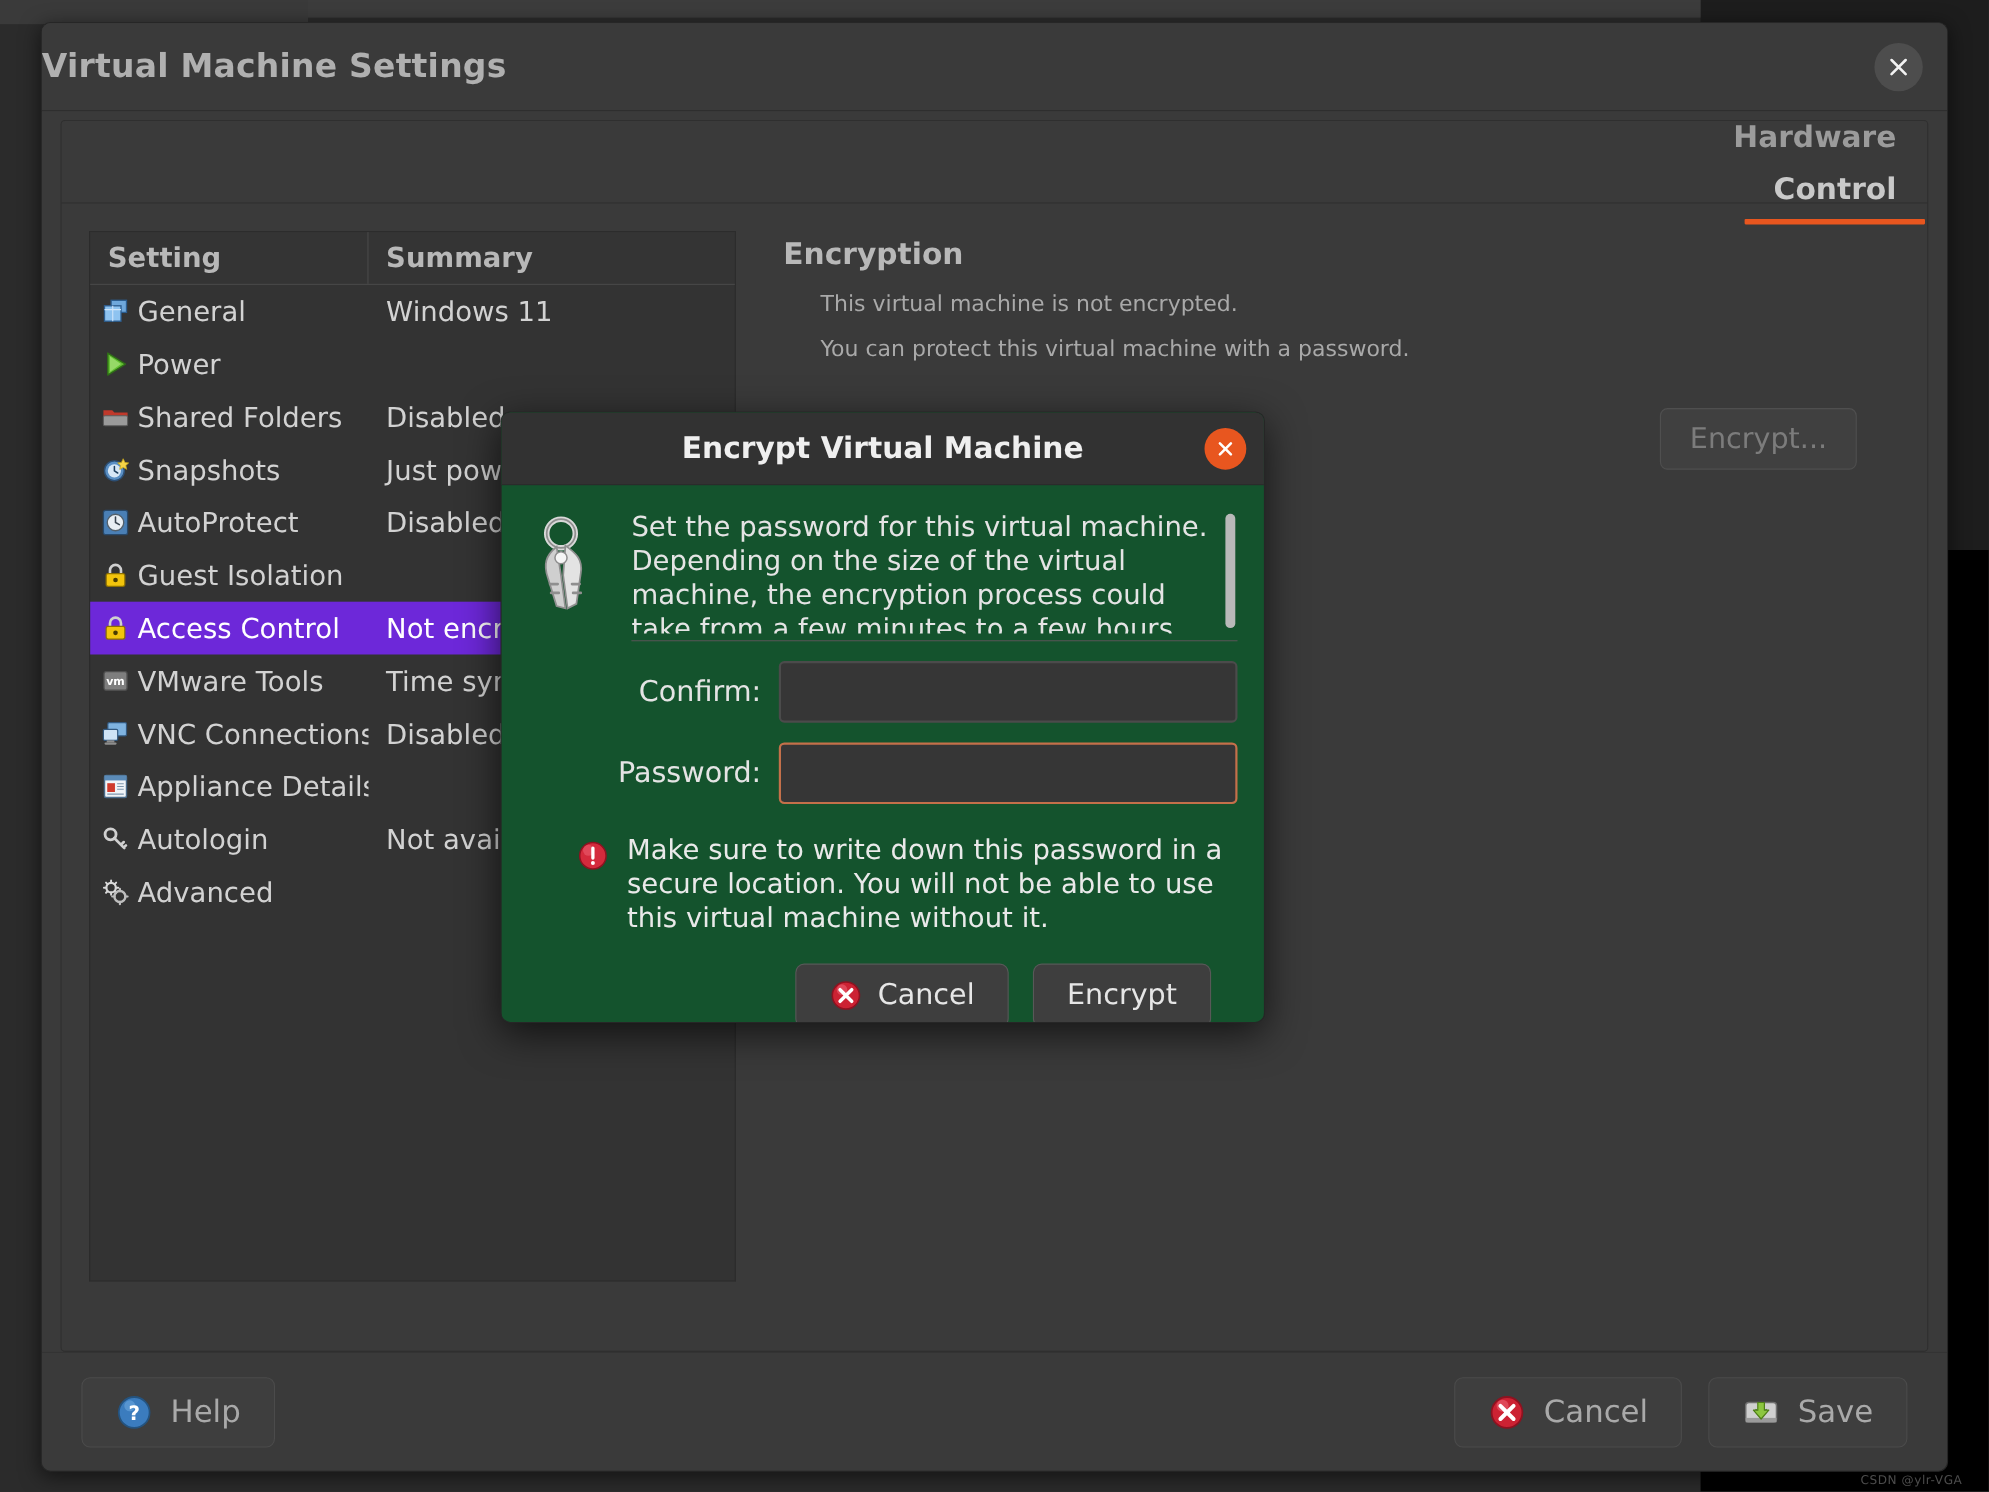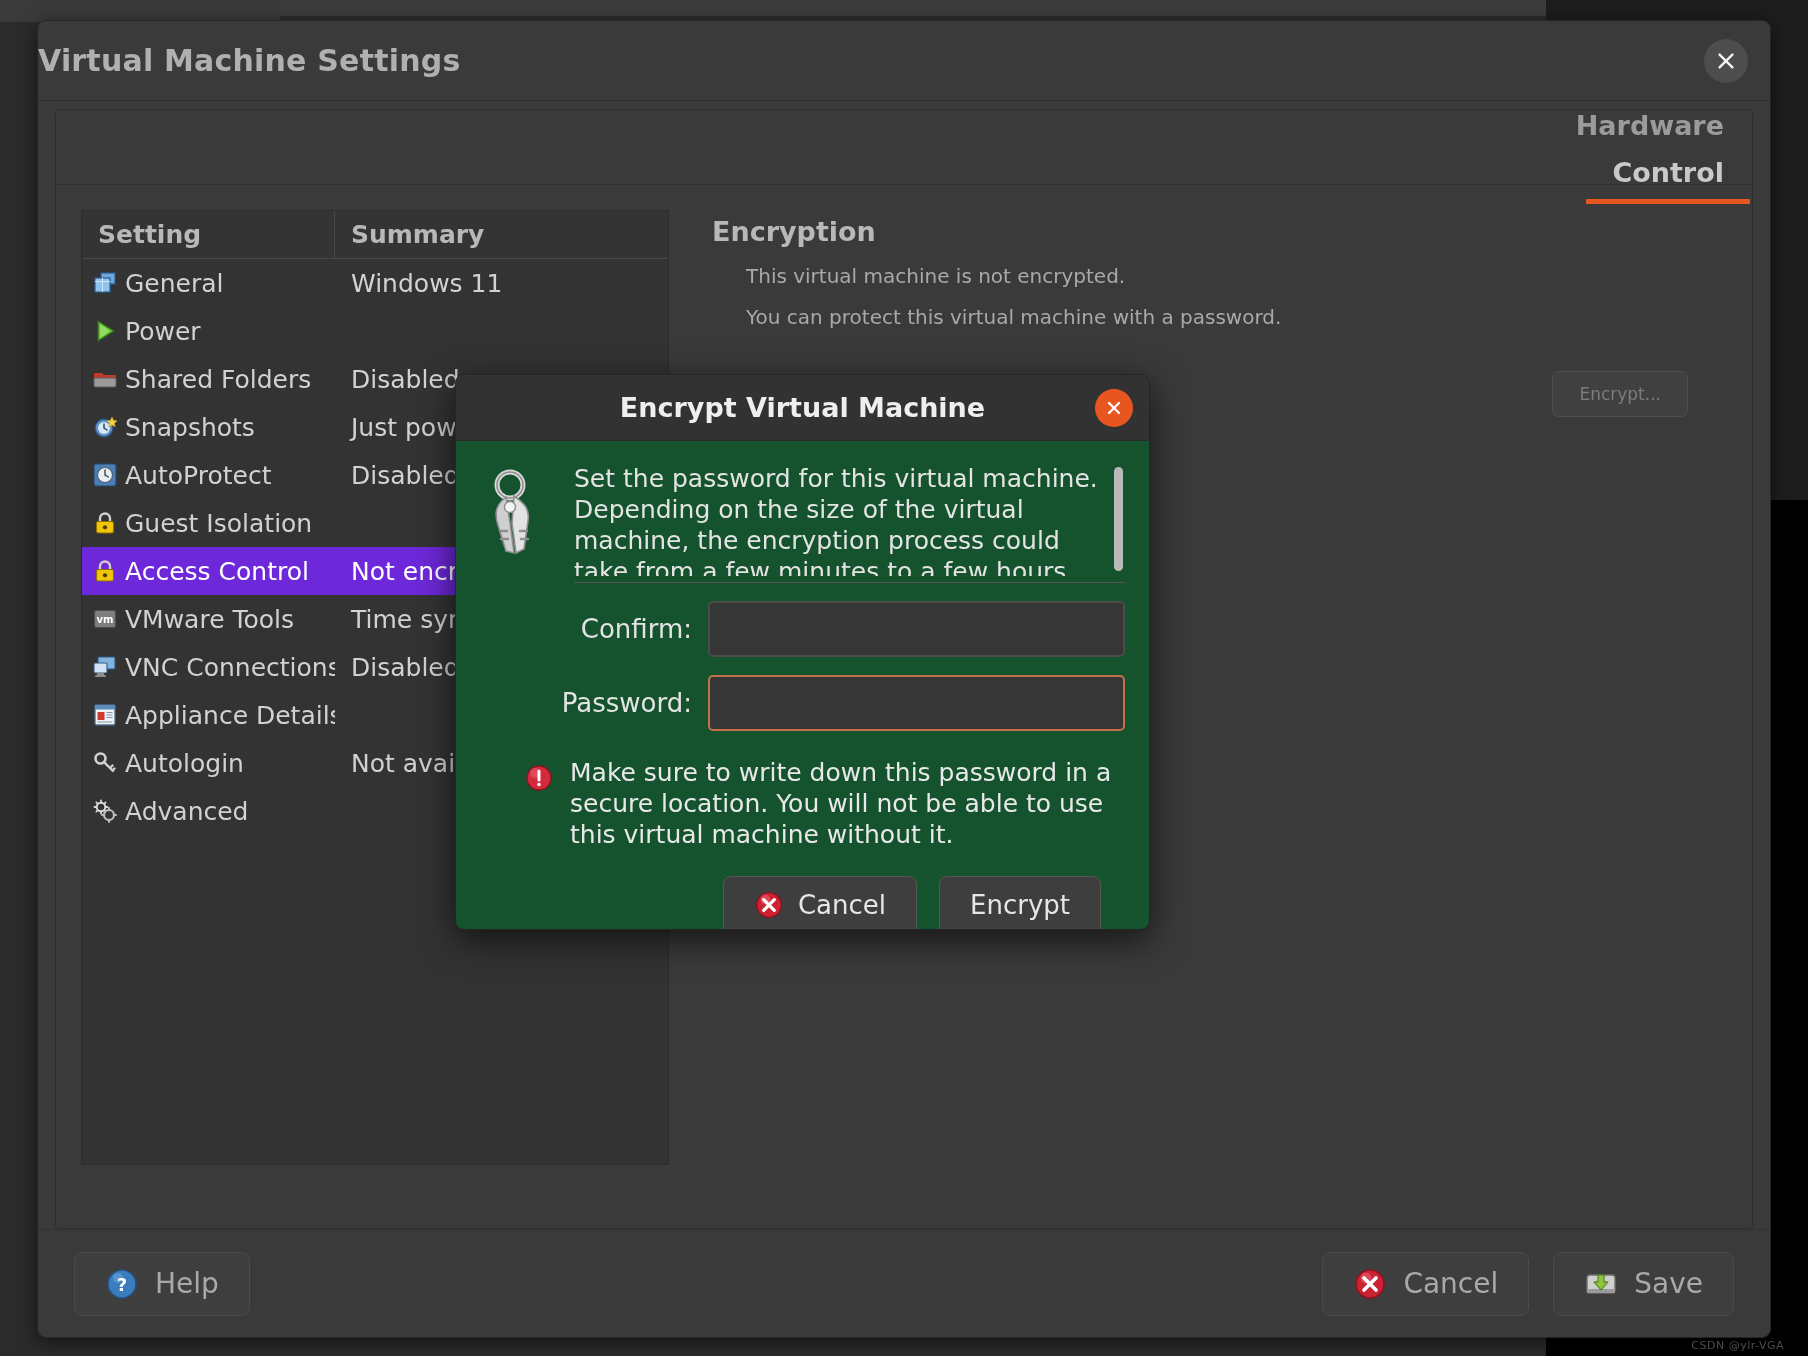--- a/index.html
+++ b/index.html
@@ -129,21 +129,21 @@
   .detail-title {
     font-size: 27px; font-weight: bold; color: #b8b8b8;
     margin: 6px 0 0 18px;
   }
   .detail-line {
     font-size: 20px; color: #a9a9a9; margin-left: 52px; margin-top: 17px;
   }
   .encrypt-btn-wrap { display: flex; justify-content: flex-end; margin-top: 42px; padding-right: 42px; }
   .btn {
     background: #404040; border: 1px solid #4f4f4f; border-radius: 7px;
-    color: #cfcfcf; font-size: 17px; font-family: inherit;
+    color: #cfcfcf; font-size: 26px; font-family: inherit;
     padding: 12px 26px; cursor: pointer;
     display: inline-flex; align-items: center; gap: 14px;
   }
   .btn.disabled { color: #7c7c7c; cursor: default; }
 
   
   .bottombar {
     position: absolute; left: 0; right: 0; bottom: 0; height: 108px;
     display: flex; align-items: center;
     padding: 0 36px;

